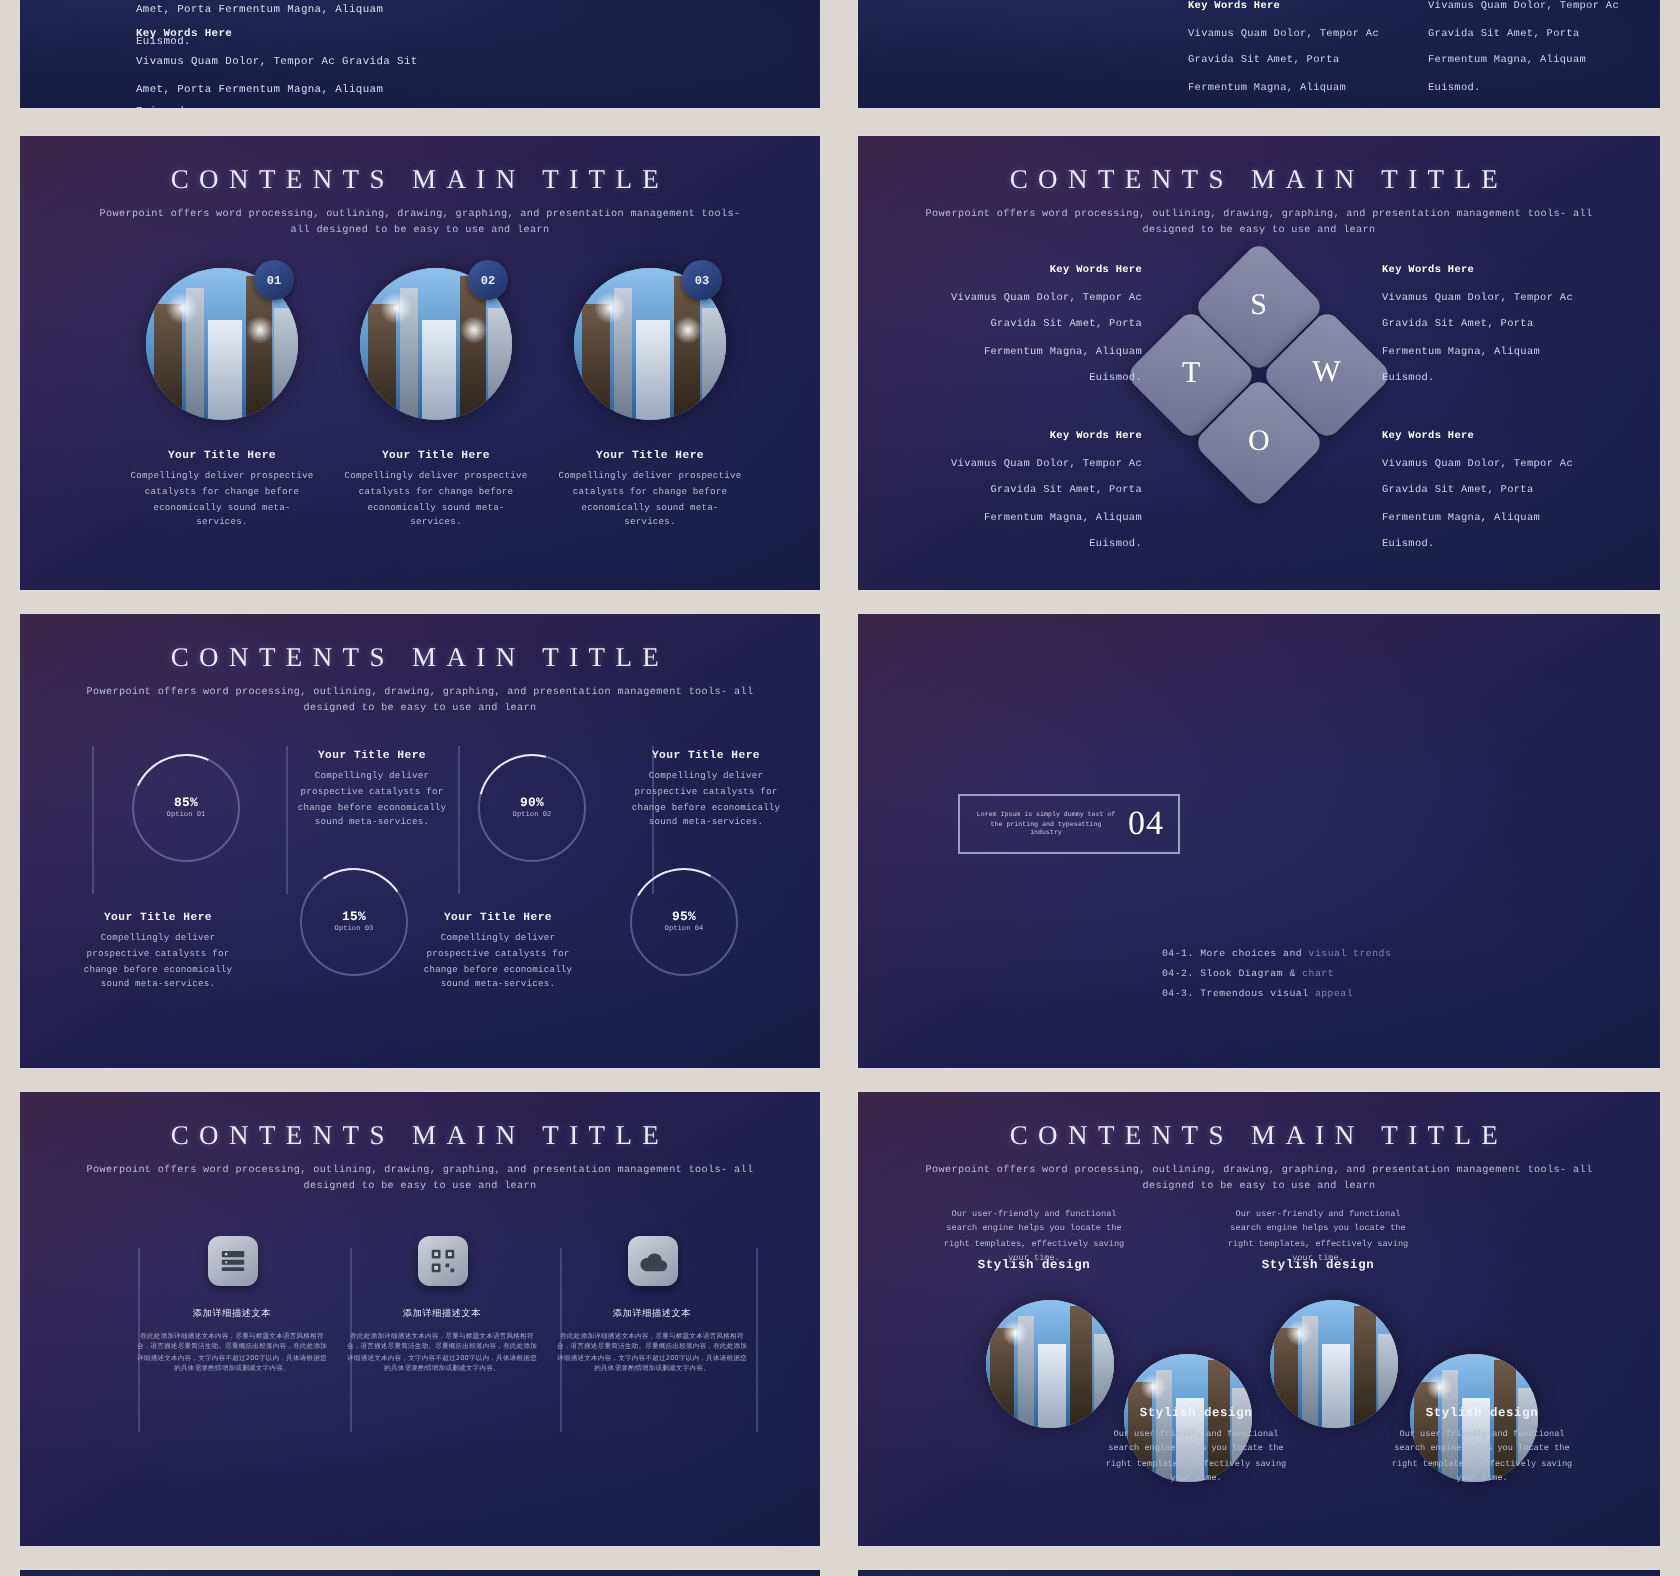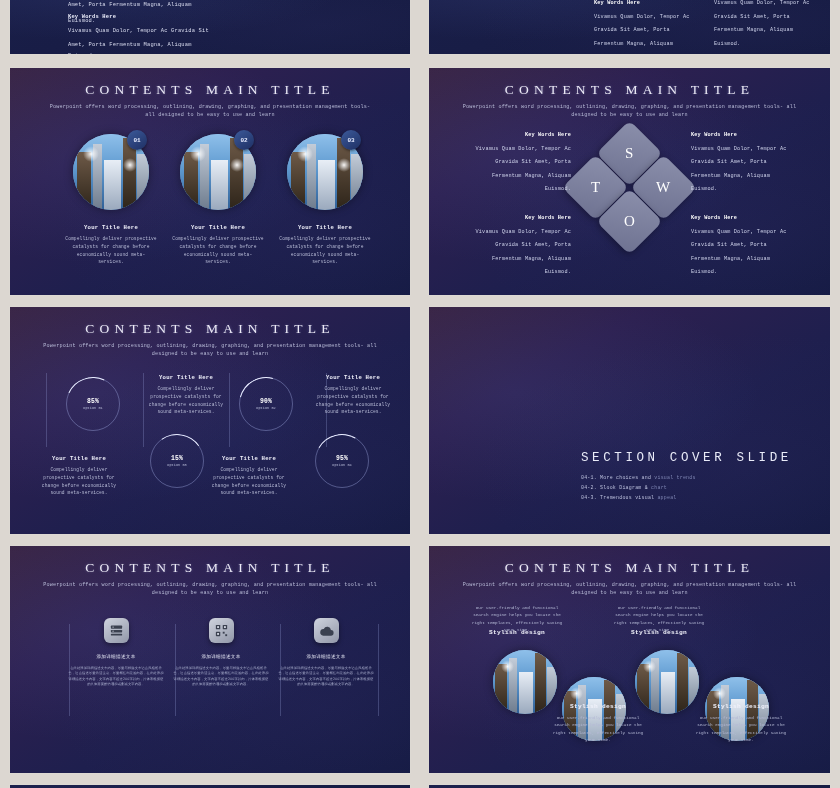--- a/index.html
+++ b/index.html
@@ -355,21 +355,24 @@
       <div class="pc">
         <b>95%</b>
         <i>Option 04</i>
       </div>
     </div>
     <div class="itemtitle" style="left:196px;top:148px;width:86px;">Your Title Here</div>
     <div class="itembody" style="left:198px;top:159px;width:82px;">Compellingly deliver prospective catalysts for change before economically sound meta-services.</div>
   </div>
 
   <div class="slide" style="left:429px;top:307px;width:401px;height:227px;">
-    <div class="sectitle" style="left:152px;top:144px;">SECTION COVER SLIDE</div>
+    <div class="numbox" style="left:50px;top:90px;">
+      <div class="nlines">Lorem Ipsum is simply dummy text of the printing and typesetting industry</div>
+      <div class="bignum">04</div>
+    </div>
     <div class="secline" style="left:152px;top:168px;">
       <span>04-1. More choices and </span><em>visual trends</em>
     </div>
     <div class="secline" style="left:152px;top:178px;">
       <span>04-2. Slook Diagram &amp; </span><em>chart</em>
     </div>
     <div class="secline" style="left:152px;top:188px;">
       <span>04-3. Tremendous visual </span><em>appeal</em>
     </div>
   </div>

